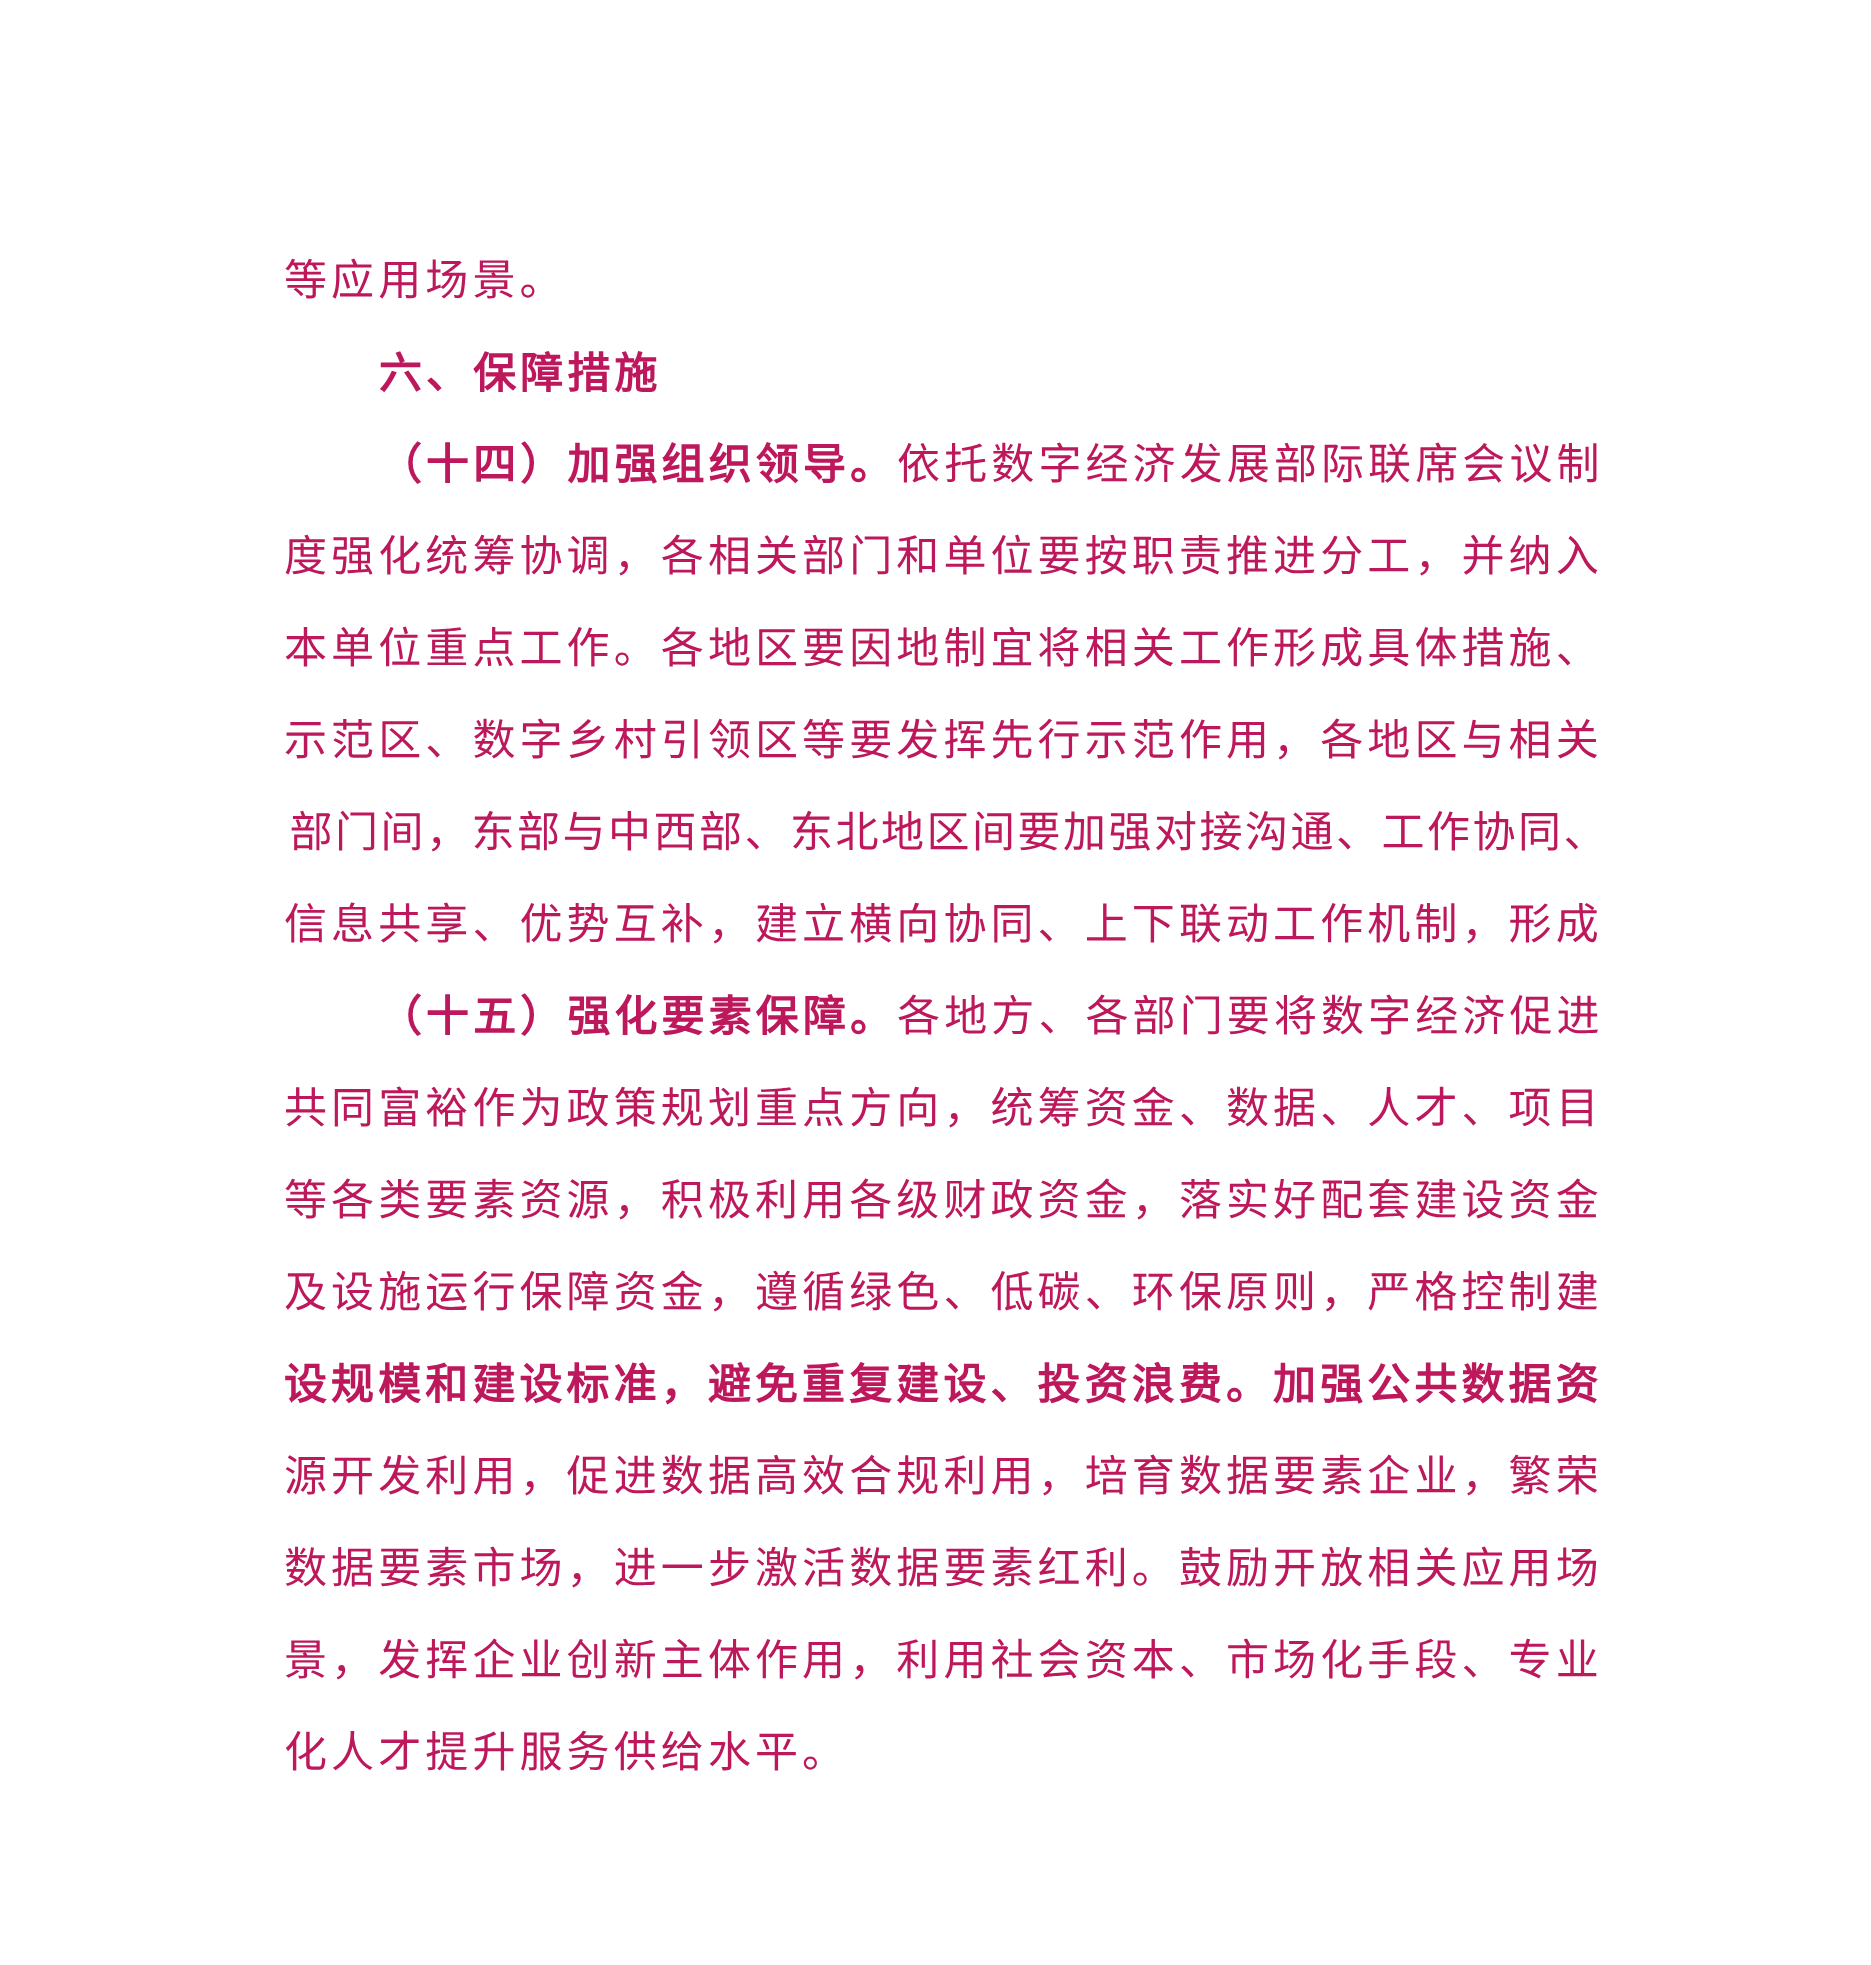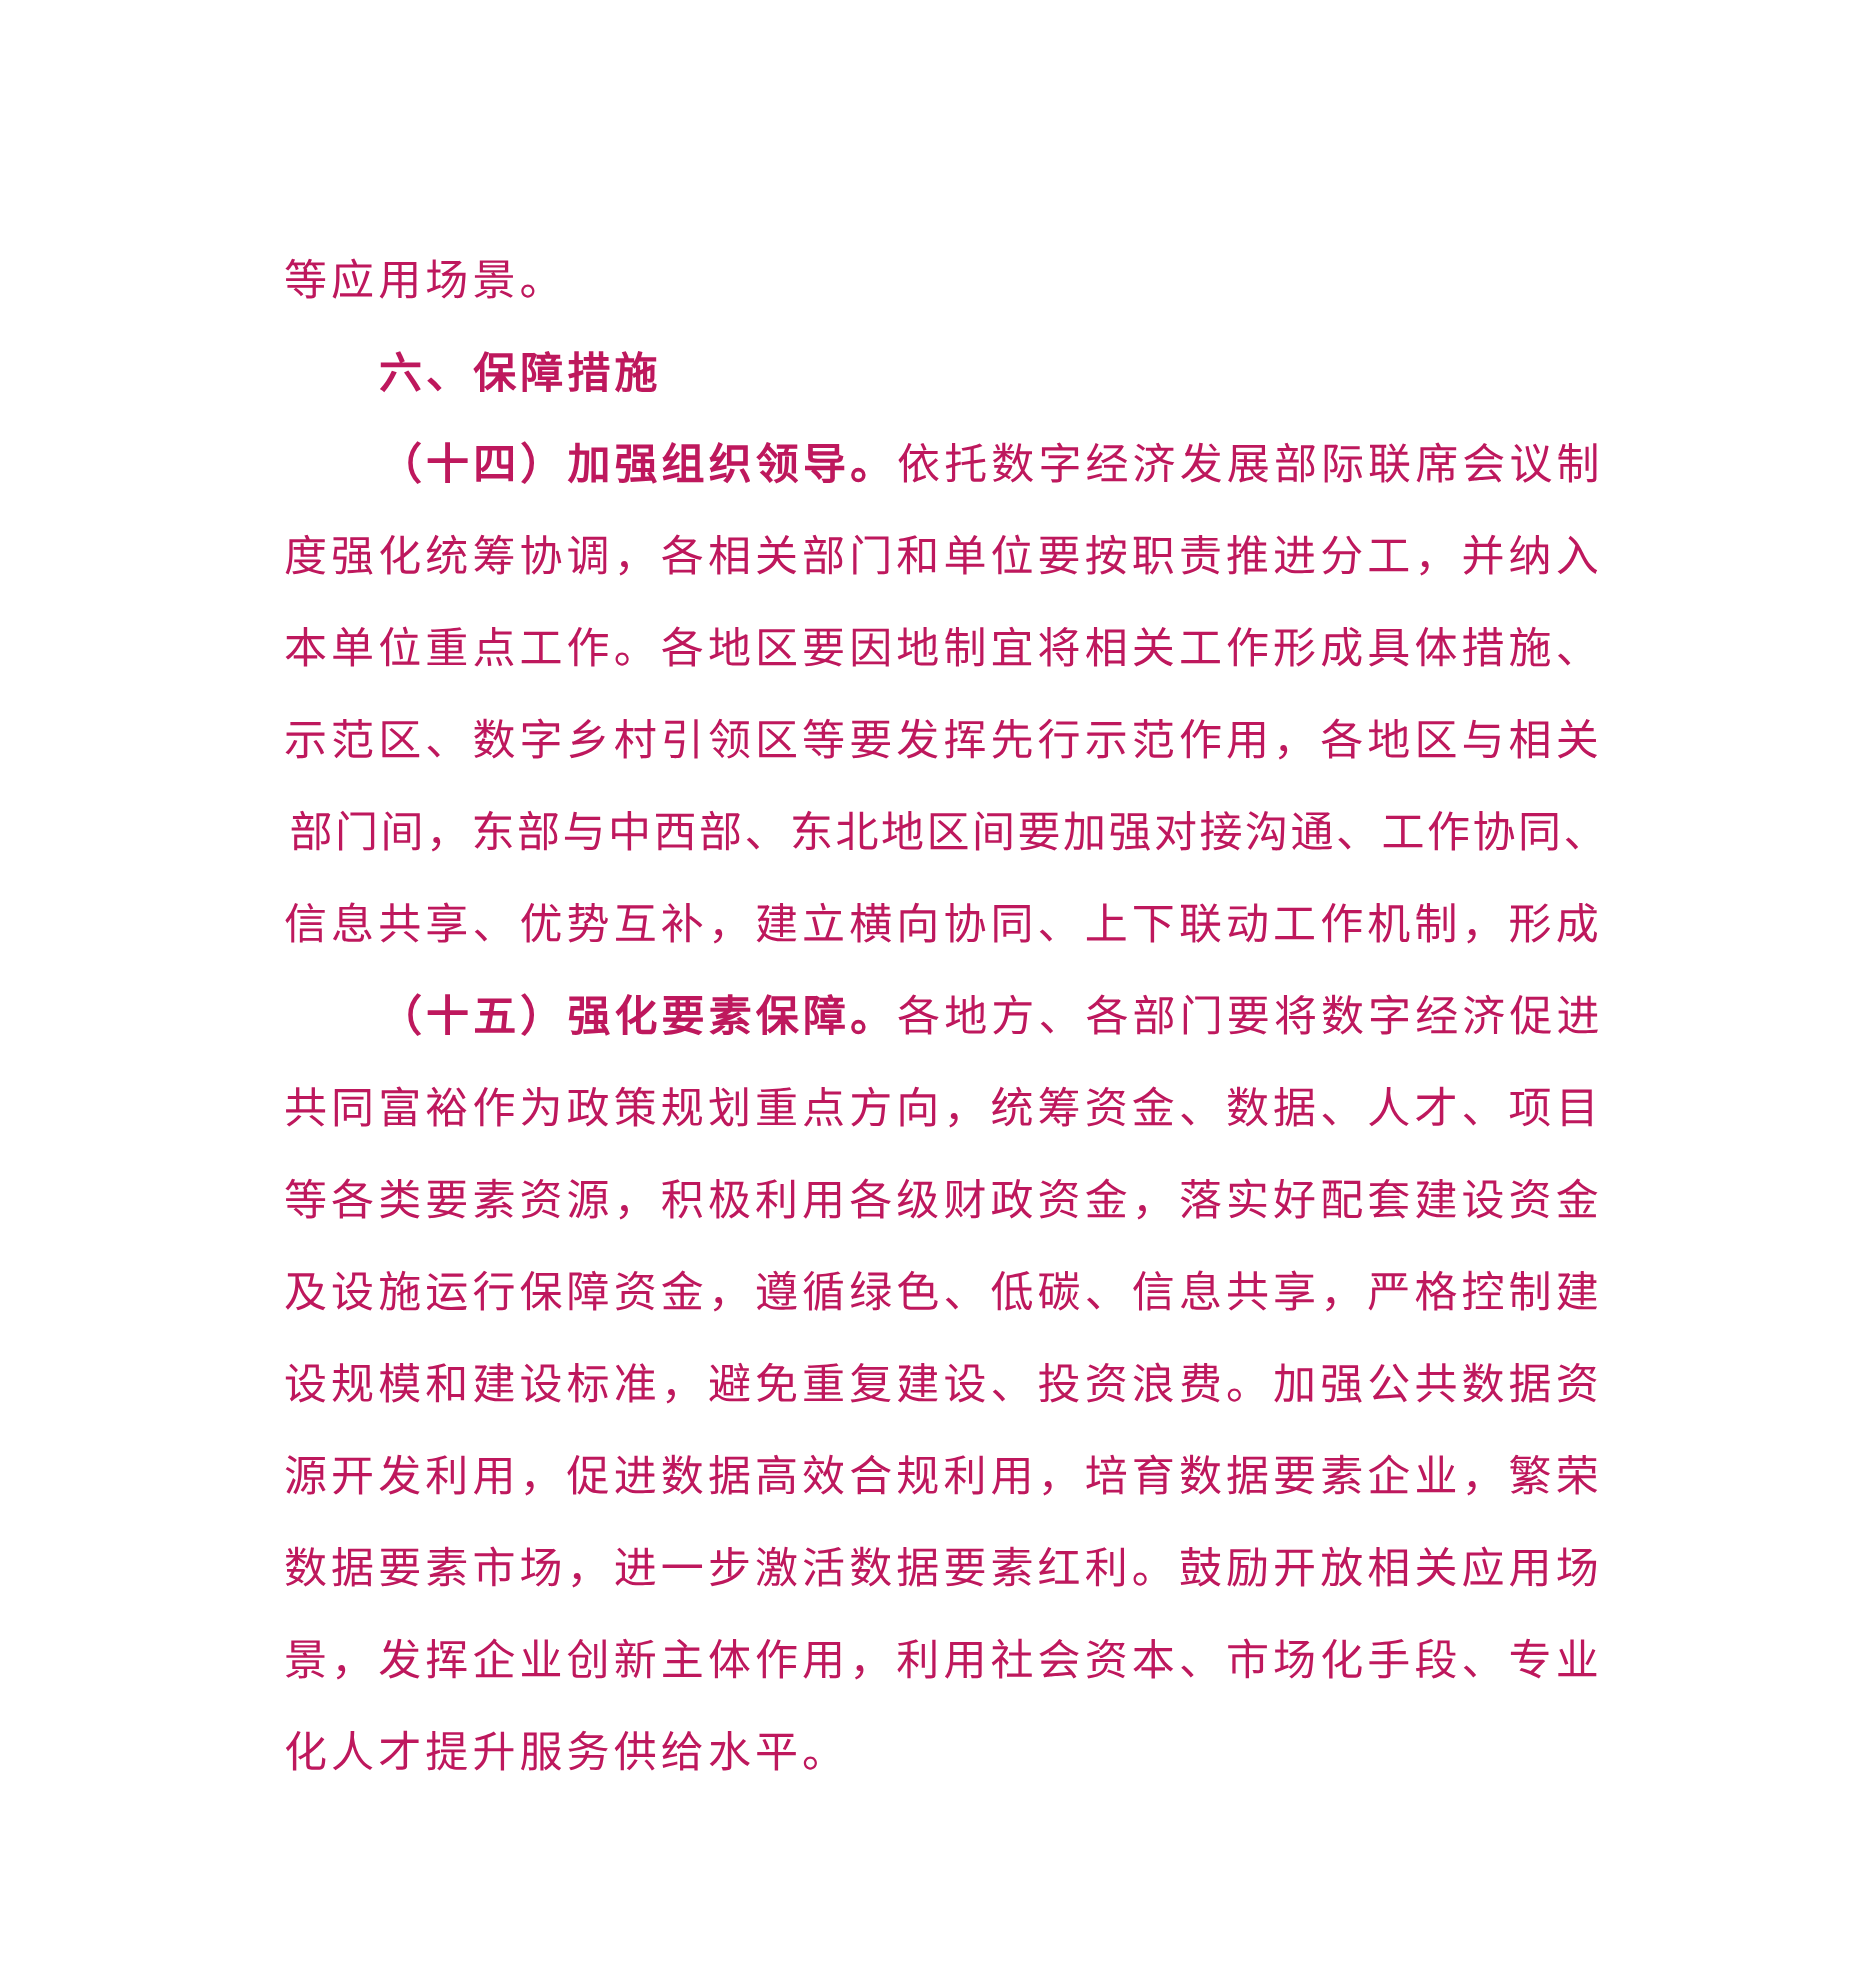--- a/index.html
+++ b/index.html
@@ -49,21 +49,21 @@
       <div class="line indent heading"><span class="seg-bold">六、保障措施</span></div>
       <div class="line indent" style="letter-spacing: 4.1px;"><span class="seg-bold">（十四）加强组织领导。</span><span class="seg-normal">依托数字经济发展部际联席会议制</span></div>
       <div class="line" style="letter-spacing: 4.1px; font-family: Liberation Serif, serif;"><span class="seg-normal">度强化统筹协调，各相关部门和单位要按职责推进分工，并纳入</span></div>
       <div class="line" style="letter-spacing: 4.1px;"><span class="seg-normal">本单位重点工作。各地区要因地制宜将相关工作形成具体措施、</span></div>
       <div class="line" style="letter-spacing: 4.1px;"><span class="seg-normal">示范区、数字乡村引领区等要发挥先行示范作用，各地区与相关</span></div>
       <div class="line" style="letter-spacing: 2.5px; text-align: right;"><span class="seg-normal">部门间，东部与中西部、东北地区间要加强对接沟通、工作协同、</span></div>
       <div class="line" style="letter-spacing: 4.1px;"><span class="seg-normal">信息共享、优势互补，建立横向协同、上下联动工作机制，形成</span></div>
       <div class="line indent" style="letter-spacing: 4.1px;"><span class="seg-bold">（十五）强化要素保障。</span><span class="seg-normal">各地方、各部门要将数字经济促进</span></div>
       <div class="line" style="letter-spacing: 4.1px;"><span class="seg-normal">共同富裕作为政策规划重点方向，统筹资金、数据、人才、项目</span></div>
       <div class="line" style="letter-spacing: 4.1px;"><span class="seg-normal">等各类要素资源，积极利用各级财政资金，落实好配套建设资金</span></div>
-      <div class="line" style="letter-spacing: 4.1px;"><span class="seg-normal">及设施运行保障资金，遵循绿色、低碳、信息共享，严格控制建</span></div>
-      <div class="line" style="letter-spacing: 4.1px;"><span class="seg-normal">设规模和建设标准，避免重复建设、投资浪费。加强公共数据资</span></div>
+      <div class="line" style="letter-spacing: 4.1px;"><span class="seg-normal">及设施运行保障资金，遵循绿色、低碳、环保原则，严格控制建</span></div>
+      <div class="line" style="letter-spacing: 4.1px; font-weight: bold;"><span class="seg-normal">设规模和建设标准，避免重复建设、投资浪费。加强公共数据资</span></div>
       <div class="line" style="letter-spacing: 4.1px;"><span class="seg-normal">源开发利用，促进数据高效合规利用，培育数据要素企业，繁荣</span></div>
       <div class="line" style="letter-spacing: 4.1px;"><span class="seg-normal">数据要素市场，进一步激活数据要素红利。鼓励开放相关应用场</span></div>
       <div class="line" style="letter-spacing: 4.1px;"><span class="seg-normal">景，发挥企业创新主体作用，利用社会资本、市场化手段、专业</span></div>
       <div class="line"><span class="seg-normal">化人才提升服务供给水平。</span></div>
     </div>
 </div>
 
 
 </body></html>

